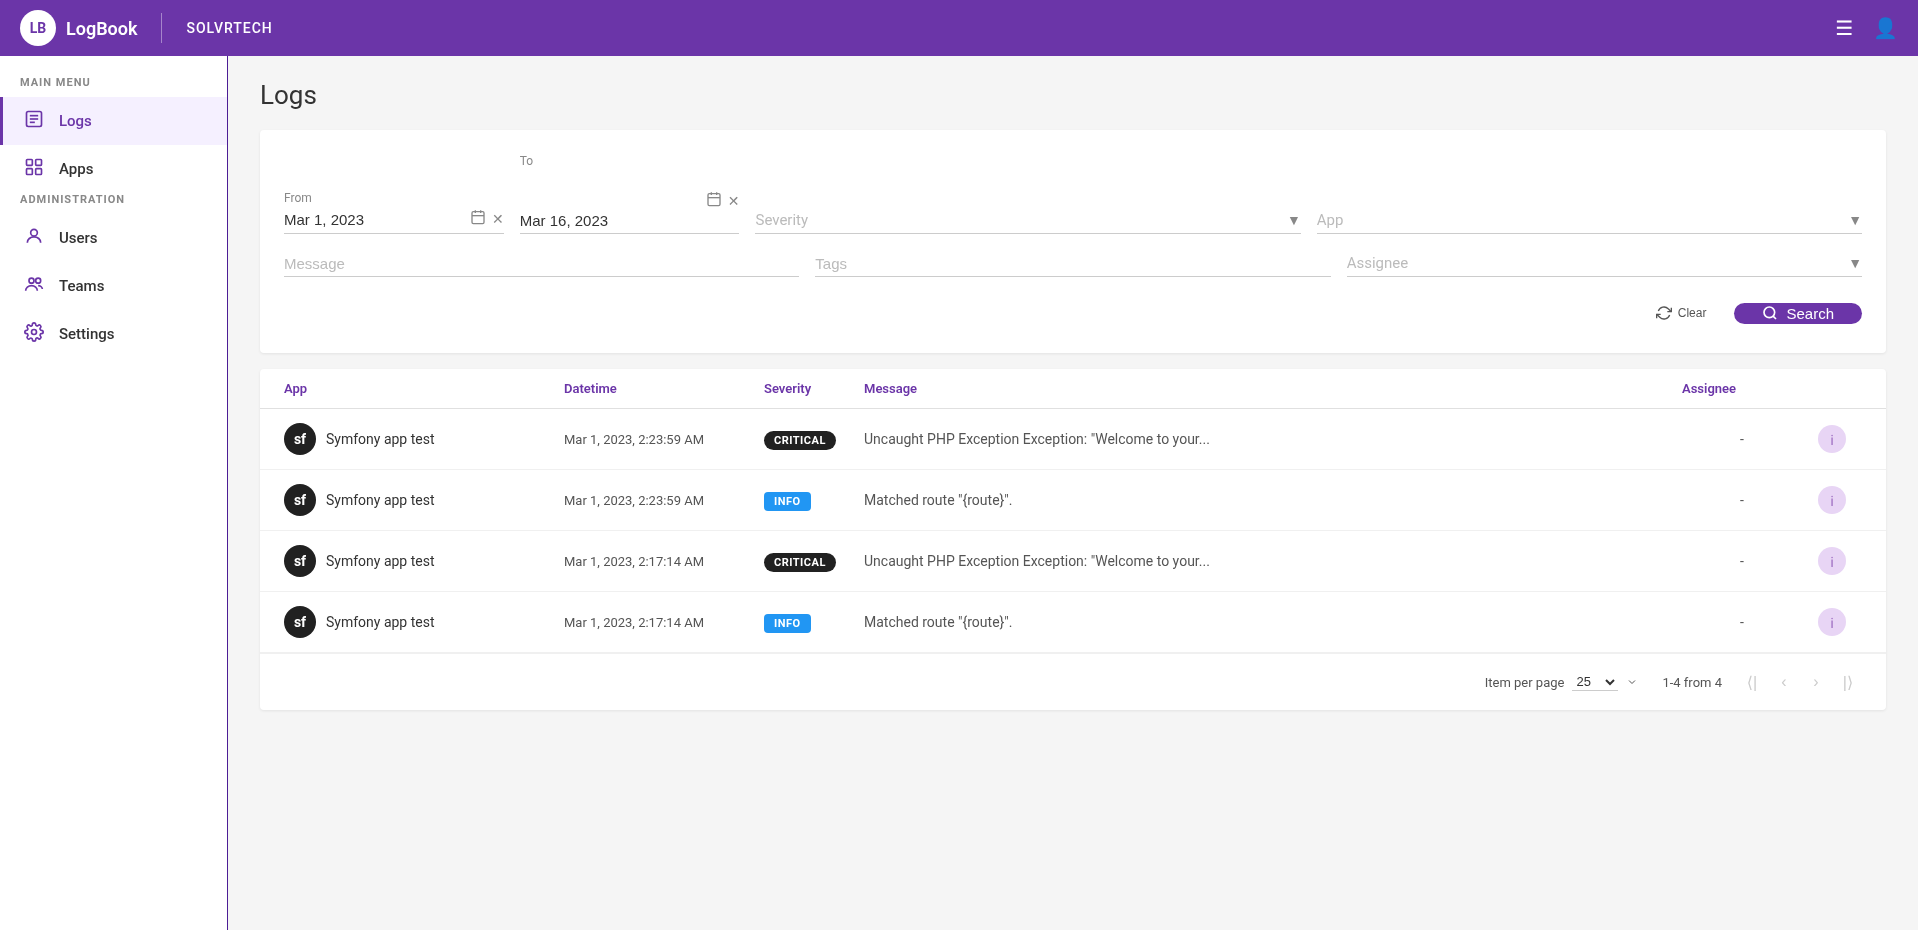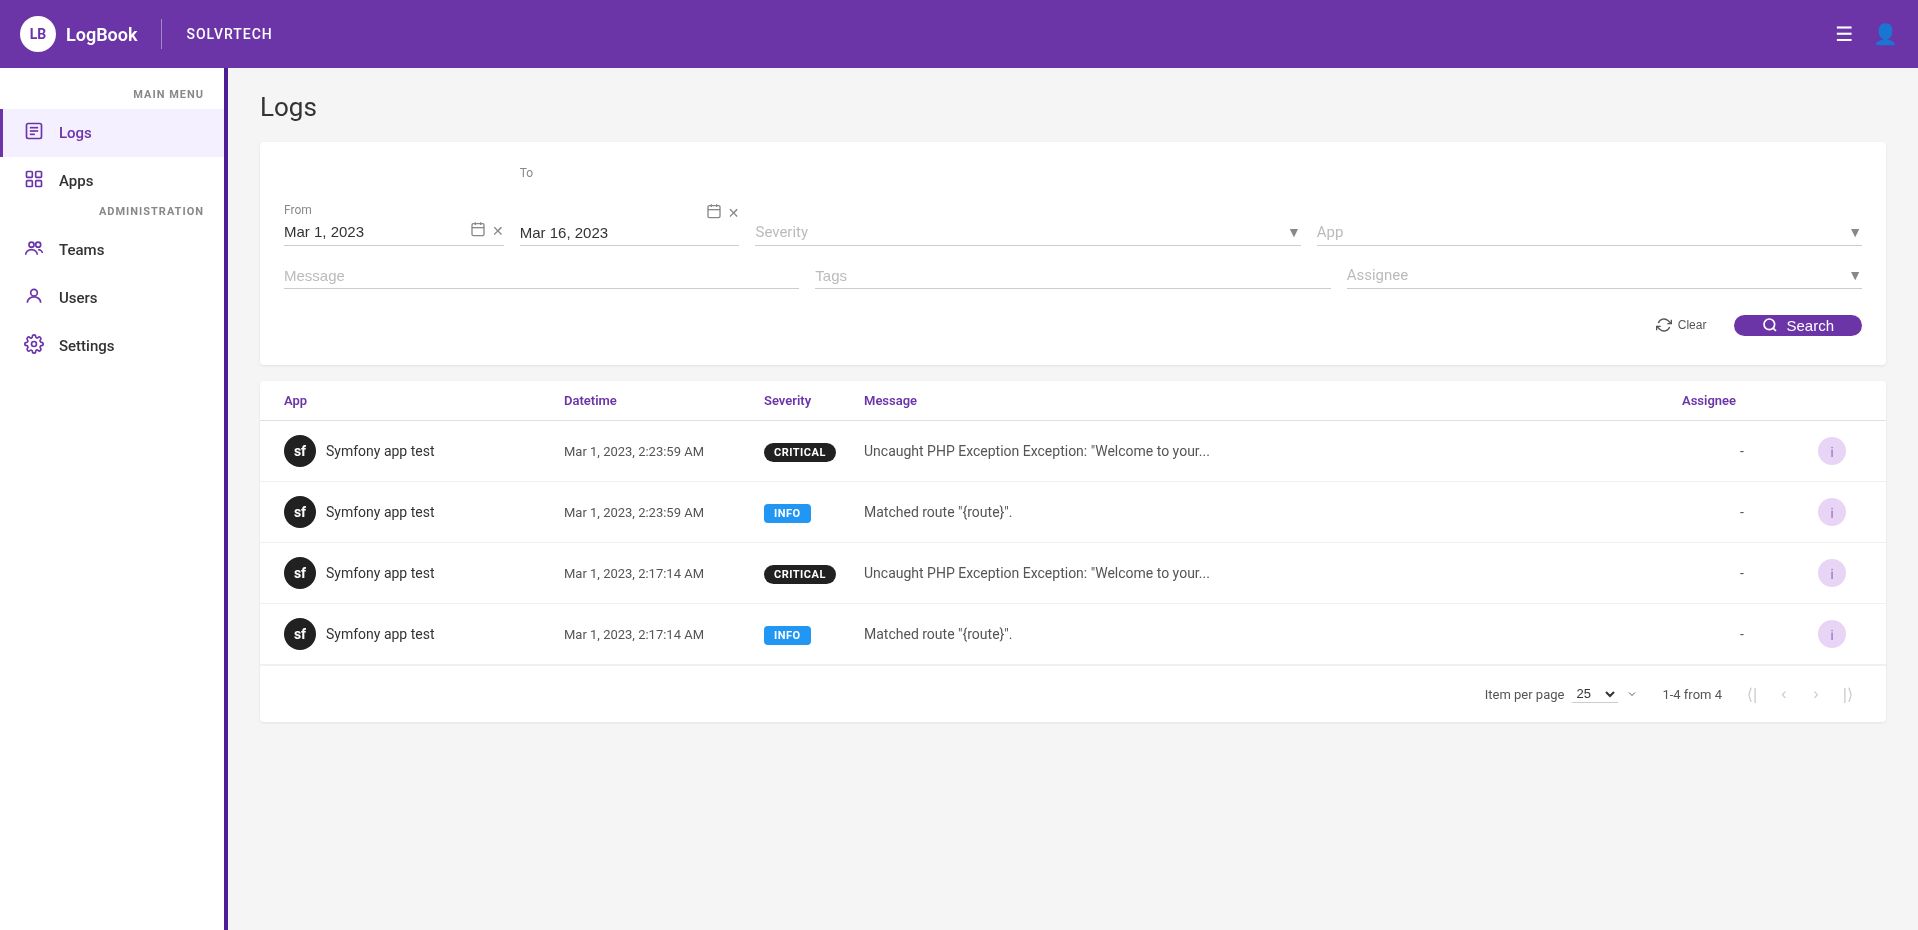--- a/index.html
+++ b/index.html
@@ -1,21 +1,21 @@
 <!DOCTYPE html>
 <html><head>
   <meta charset="utf-8">
   <style>
     * { box-sizing: border-box; margin: 0; padding: 0; }
     body { font-family: 'Roboto', Arial, sans-serif; background: #f5f5f5; display: flex; flex-direction: column; height: 100vh; overflow: hidden; }
 
     
     .topbar {
       background: #6b35a8;
-      height: 68px;
+      height: 56px;
       display: flex;
       align-items: center;
       padding: 0 20px;
       justify-content: space-between;
       flex-shrink: 0;
     }
     .topbar-left { display: flex; align-items: center; gap: 16px; }
     .logo-area { display: flex; align-items: center; gap: 10px; }
     .logo-icon {
       width: 36px; height: 36px;
@@ -30,25 +30,24 @@
     .topbar-right { display: flex; align-items: center; gap: 20px; }
     .topbar-icon { color: white; font-size: 20px; cursor: pointer; }
 
     
     .layout { display: flex; flex: 1; overflow: hidden; }
 
     
     .sidebar {
       width: 228px;
       background: white;
-      border-right: 4px solid #4c1d95;
+      border-right: 1px solid #4c1d95;
       padding: 20px 0;
       flex-shrink: 0;
       overflow-y: auto;
-      text-align: right;
     }
     .sidebar-section-label {
       font-size: 11px;
       font-weight: 700;
       color: #888;
       padding: 0 20px 8px;
       letter-spacing: 1px;
       text-transform: uppercase;
     }
     .sidebar-item {
@@ -260,37 +259,37 @@
       </span>
       <span>Apps</span>
     </div>
 
     <div class="sidebar-administration">
       <div class="sidebar-section-label">ADMINISTRATION</div>
 
       <div class="sidebar-item">
         <span class="si-icon">
           <svg width="20" height="20" viewBox="0 0 24 24" fill="none" stroke="#6b35a8" stroke-width="2">
+            <circle cx="12" cy="8" r="4"></circle>
+            <path d="M4 20c0-4 3.6-7 8-7s8 3 8 7"></path>
+          </svg>
+        </span>
+        <span>Users</span>
+      </div>
+
+      <div class="sidebar-item">
+        <span class="si-icon">
+          <svg width="20" height="20" viewBox="0 0 24 24" fill="none" stroke="#6b35a8" stroke-width="2">
             <circle cx="9" cy="8" r="3"></circle>
             <circle cx="17" cy="8" r="3"></circle>
             <path d="M2 20c0-3.3 3.1-6 7-6s7 2.7 7 6"></path>
             <path d="M17 14c2.5 0 5 1.5 5 4"></path>
           </svg>
         </span>
         <span>Teams</span>
-      </div>
-
-      <div class="sidebar-item">
-        <span class="si-icon">
-          <svg width="20" height="20" viewBox="0 0 24 24" fill="none" stroke="#6b35a8" stroke-width="2">
-            <circle cx="12" cy="8" r="4"></circle>
-            <path d="M4 20c0-4 3.6-7 8-7s8 3 8 7"></path>
-          </svg>
-        </span>
-        <span>Users</span>
       </div>
 
       <div class="sidebar-item">
         <span class="si-icon">
           <svg width="20" height="20" viewBox="0 0 24 24" fill="none" stroke="#6b35a8" stroke-width="2">
             <circle cx="12" cy="12" r="3"></circle>
             <path d="M19.4 15a1.65 1.65 0 0 0 .33 1.82l.06.06a2 2 0 0 1-2.83 2.83l-.06-.06a1.65 1.65 0 0 0-1.82-.33 1.65 1.65 0 0 0-1 1.51V21a2 2 0 0 1-4 0v-.09A1.65 1.65 0 0 0 9 19.4a1.65 1.65 0 0 0-1.82.33l-.06.06a2 2 0 0 1-2.83-2.83l.06-.06A1.65 1.65 0 0 0 4.68 15a1.65 1.65 0 0 0-1.51-1H3a2 2 0 0 1 0-4h.09A1.65 1.65 0 0 0 4.6 9a1.65 1.65 0 0 0-.33-1.82l-.06-.06a2 2 0 0 1 2.83-2.83l.06.06A1.65 1.65 0 0 0 9 4.68a1.65 1.65 0 0 0 1-1.51V3a2 2 0 0 1 4 0v.09a1.65 1.65 0 0 0 1 1.51 1.65 1.65 0 0 0 1.82-.33l.06-.06a2 2 0 0 1 2.83 2.83l-.06.06A1.65 1.65 0 0 0 19.4 9a1.65 1.65 0 0 0 1.51 1H21a2 2 0 0 1 0 4h-.09a1.65 1.65 0 0 0-1.51 1z"></path>
           </svg>
         </span>
         <span>Settings</span>

